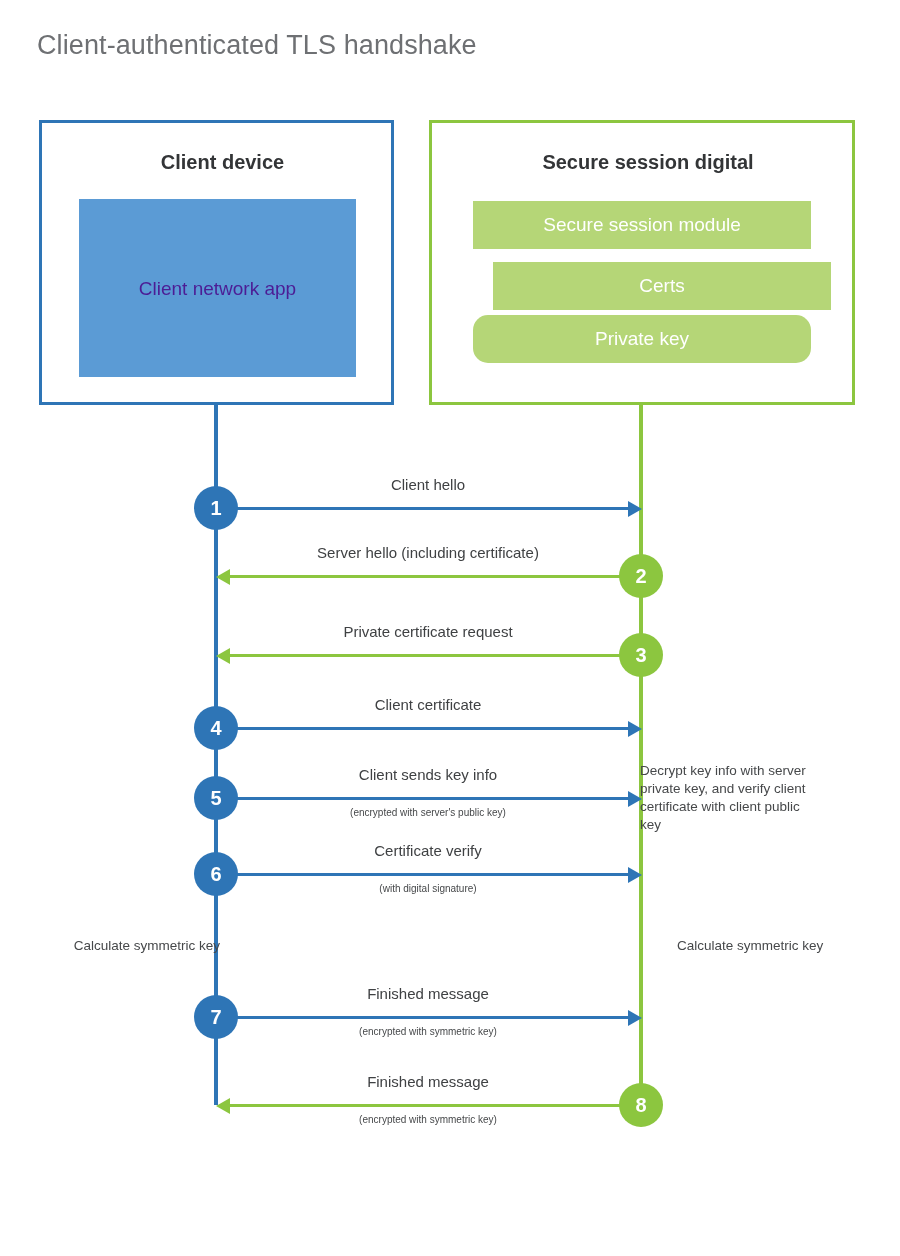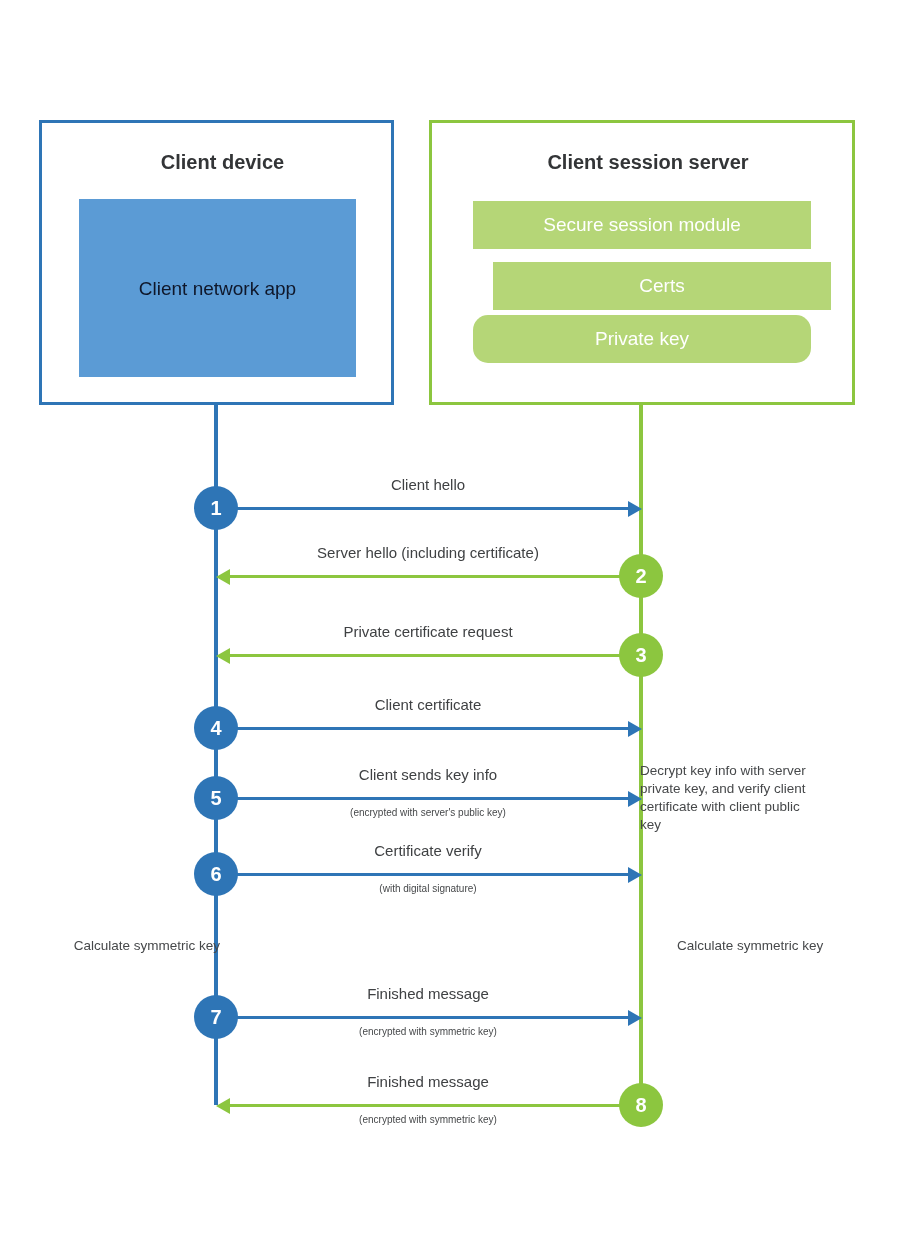--- a/index.html
+++ b/index.html
@@ -62,21 +62,21 @@
     color: #333537;
     margin-left: 12px;
   }
   #client-app {
     position: absolute;
     left: 37px;
     top: 76px;
     width: 277px;
     height: 178px;
     background: #5b9bd5;
-    color: #0f172a;
+    color: #4c1d95;
     font-size: 19px;
     line-height: 27px;
     text-align: center;
     display: flex;
     align-items: center;
     justify-content: center;
     box-sizing: border-box;
     padding: 0 12px;
   }
   .server-module {
@@ -208,28 +208,29 @@
     top: 937px;
     width: 200px;
     text-align: left;
   }
 </style>
 </head>
 <body>
 
 <div id="diagram-root">
 
+  <div class="page-title">Client-authenticated TLS handshake</div>
 
   <div class="actor-box" id="client-box">
     <div class="actor-title">Client device</div>
     <div id="client-app">Client network app</div>
   </div>
 
   <div class="actor-box" id="server-box">
-    <div class="actor-title">Client session server</div>
+    <div class="actor-title">Secure session digital</div>
     <div class="server-module" id="server-module-0">Secure session module</div>
     <div class="server-module" id="server-module-1">Certs</div>
     <div class="server-module" id="server-module-2">Private key</div>
   </div>
 
   <div class="lifeline" id="client-lifeline"></div>
   <div class="lifeline" id="server-lifeline"></div>
 
   <div class="msg-row" id="row-1" style="top:508px">
     <div class="msg-label">Client hello</div>

